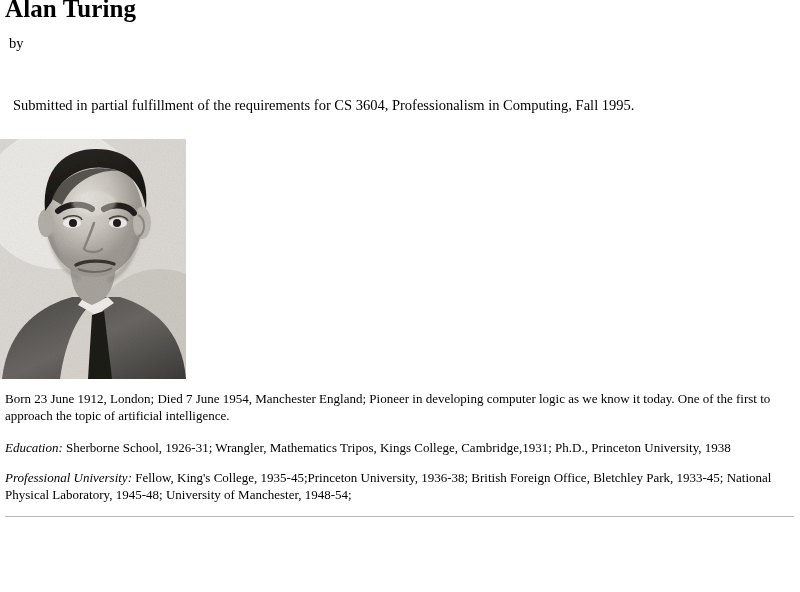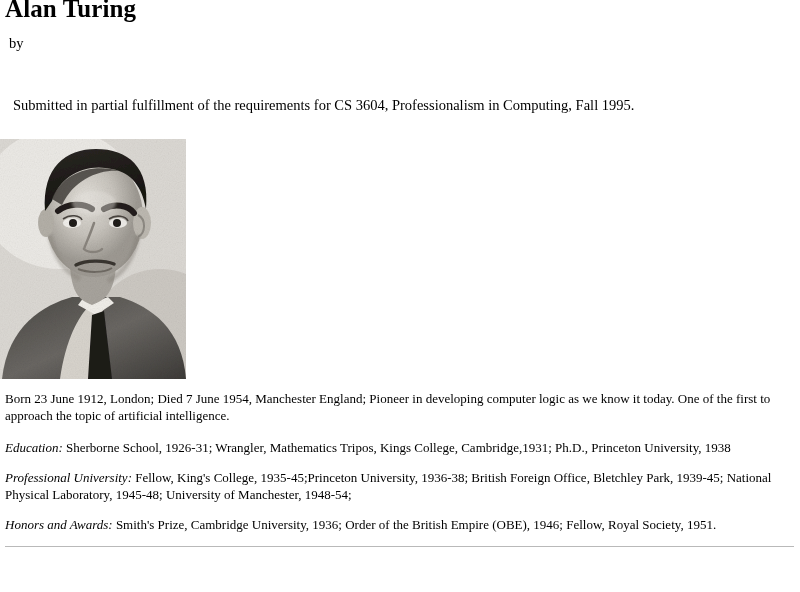--- a/index.html
+++ b/index.html
@@ -177,21 +177,20 @@
       </g>
     </svg>
   </div>
 
   <div class="body-block">
 
     <p class="tight">Born 23 June 1912, London; Died 7 June 1954, Manchester England; Pioneer in developing computer logic as we know it today. One of the first to approach the topic of artificial intelligence.</p>
 
     <p><em class="label">Education:</em><span> Sherborne School, 1926-31; Wrangler, Mathematics Tripos, Kings College, Cambridge,1931; Ph.D., Princeton University, 1938</span></p>
 
-    <p><em class="label">Professional University:</em><span> Fellow, King's College, 1935-45;Princeton University, 1936-38; British Foreign Office, Bletchley Park, 1939-45; National Physical Laboratory, 1945-48; University of Manchester, 1948-54;</span></p>
+    <p><em class="label">Professional University:</em><span> Fellow, King's College, 1935-45;Princeton University, 1936-38; British Foreign Office, Bletchley Park, 1933-45; National Physical Laboratory, 1945-48; University of Manchester, 1948-54;</span></p>
 
-    <p><em class="label">Honors and Awards:</em><span> Smith's Prize, Cambridge University, 1936; Order of the British Empire (OBE), 1946; Fellow, Royal Society, 1951.</span></p>
 
     <hr class="divider">
 
   </div>
 
 </div>
 
 </body></html>

